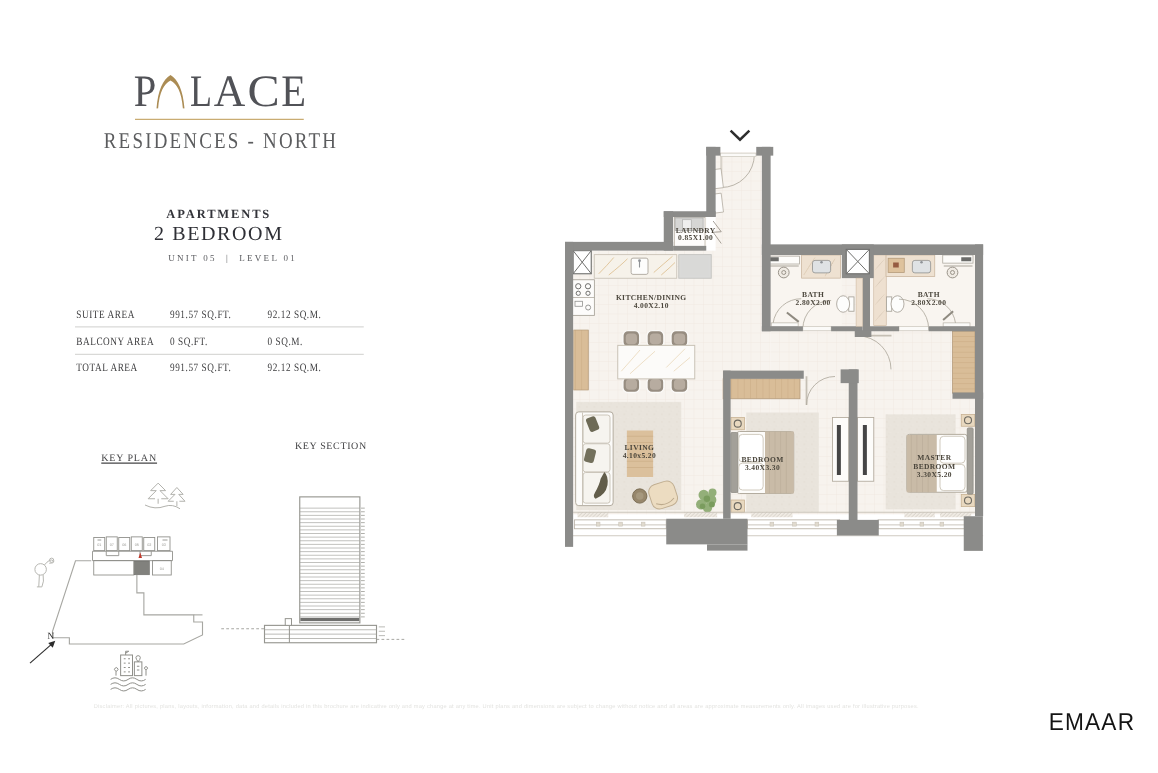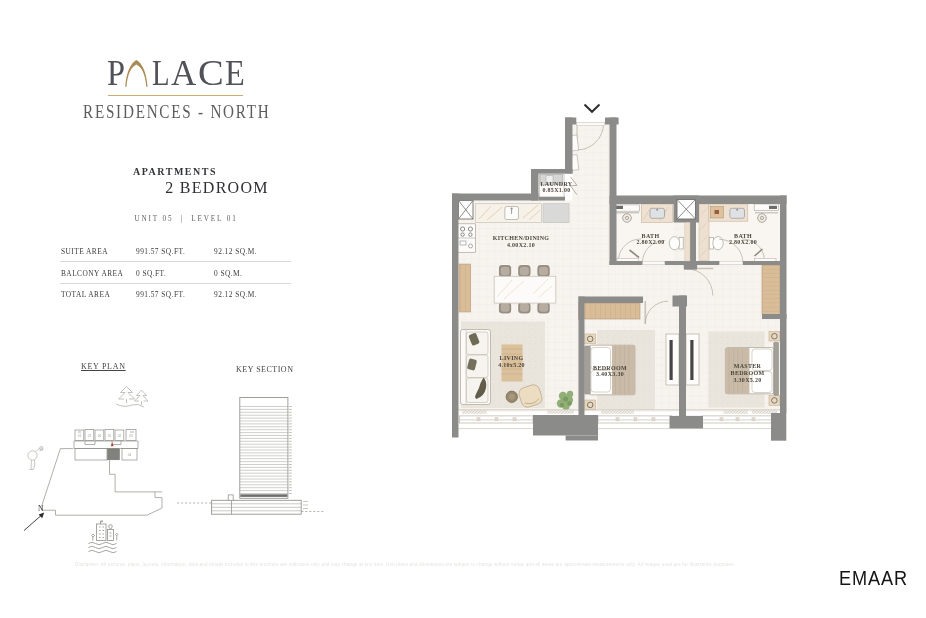--- a/index.html
+++ b/index.html
@@ -21,38 +21,38 @@
   <div class="palL" style="left:170.8px;top:54.6px;transform:scaleX(0.97);">A</div>
   <div class="palL" style="left:198.3px;top:54.6px;transform:scaleX(1.07);">C</div>
   <div class="palL" style="left:225.2px;top:54.6px;transform:scaleX(0.90);">E</div>
   <div class="abs" style="left:108px;top:94.8px;width:134.5px;height:1.2px;background:#c9ac72;"></div>
   <div class="abs" style="left:82.5px;top:103.3px;font-size:18px;line-height:1;color:#5b5c5e;
        letter-spacing:2.1px;transform:scaleX(0.842);transform-origin:0 0;">RESIDENCES - NORTH</div>
 
   <div class="abs" style="left:0px;top:166.8px;width:350px;text-align:center;line-height:1;
        font-size:10px;font-weight:bold;letter-spacing:1.5px;color:#33343a;">APARTMENTS</div>
   <div class="abs" style="left:0px;top:179.6px;width:350px;text-align:center;line-height:1;
-       font-size:16px;letter-spacing:1.3px;color:#2e2f35;padding-left:42px;">2 BEDROOM</div>
+       font-size:16px;letter-spacing:1.3px;color:#2e2f35;">2 BEDROOM</div>
   <div class="abs" style="left:134.5px;top:204.3px;line-height:1;
-       font-size:7.2px;letter-spacing:1.85px;color:#5f6064;margin-top:12px;">UNIT 05&nbsp;&nbsp;|&nbsp;&nbsp;LEVEL 01</div>
+       font-size:7.2px;letter-spacing:1.85px;color:#5f6064;">UNIT 05&nbsp;&nbsp;|&nbsp;&nbsp;LEVEL 01</div>
 
   <div class="abs" style="left:60.5px;top:246.8px;font-size:9px;letter-spacing:0.55px;color:#3b3b3d;transform:scaleX(0.82);transform-origin:0 0;line-height:1;">SUITE AREA</div>
   <div class="abs" style="left:136px;top:246.8px;font-size:9px;letter-spacing:0.55px;color:#3b3b3d;transform:scaleX(0.82);transform-origin:0 0;line-height:1;">991.57 SQ.FT.</div>
   <div class="abs" style="left:213.5px;top:246.8px;font-size:9px;letter-spacing:0.55px;color:#3b3b3d;transform:scaleX(0.82);transform-origin:0 0;line-height:1;">92.12 SQ.M.</div>
   <div class="abs" style="left:60px;top:261px;width:230.5px;height:1px;background:#d9d9d7;"></div>
   <div class="abs" style="left:60.5px;top:268.8px;font-size:9px;letter-spacing:0.55px;color:#3b3b3d;transform:scaleX(0.82);transform-origin:0 0;line-height:1;">BALCONY AREA</div>
   <div class="abs" style="left:136px;top:268.8px;font-size:9px;letter-spacing:0.55px;color:#3b3b3d;transform:scaleX(0.82);transform-origin:0 0;line-height:1;">0 SQ.FT.</div>
   <div class="abs" style="left:213.5px;top:268.8px;font-size:9px;letter-spacing:0.55px;color:#3b3b3d;transform:scaleX(0.82);transform-origin:0 0;line-height:1;">0 SQ.M.</div>
   <div class="abs" style="left:60px;top:283.3px;width:230.5px;height:1px;background:#d9d9d7;"></div>
   <div class="abs" style="left:60.5px;top:290.3px;font-size:9px;letter-spacing:0.55px;color:#3b3b3d;transform:scaleX(0.82);transform-origin:0 0;line-height:1;">TOTAL AREA</div>
   <div class="abs" style="left:136px;top:290.3px;font-size:9px;letter-spacing:0.55px;color:#3b3b3d;transform:scaleX(0.82);transform-origin:0 0;line-height:1;">991.57 SQ.FT.</div>
   <div class="abs" style="left:213.5px;top:290.3px;font-size:9px;letter-spacing:0.55px;color:#3b3b3d;transform:scaleX(0.82);transform-origin:0 0;line-height:1;">92.12 SQ.M.</div>
 
   <div class="abs" style="left:81px;top:362.5px;font-size:8px;letter-spacing:0.7px;color:#454547;line-height:1;text-decoration:underline;">KEY PLAN</div>
-  <div class="abs" style="left:236px;top:366px;font-size:8px;letter-spacing:0.5px;color:#454547;line-height:1;text-align:right;">KEY SECTION</div>
+  <div class="abs" style="left:236px;top:353px;font-size:8px;letter-spacing:0.5px;color:#454547;line-height:1;text-align:right;">KEY SECTION</div>
 
   <div class="abs" style="left:75px;top:562px;width:740px;font-size:4.5px;color:#e3e3e0;
        font-family:'Liberation Sans',sans-serif;letter-spacing:0.2px;">
     Disclaimer: All pictures, plans, layouts, information, data and details included in this brochure are indicative only and may change at any time. Unit plans and dimensions are subject to change without notice and all areas are approximate measurements only. All images used are for illustrative purposes.
   </div>
 
   <div class="abs" style="left:839px;top:568.5px;font-size:19.5px;letter-spacing:1px;color:#141414;
        font-family:'Liberation Sans',sans-serif;transform:scaleX(0.93);transform-origin:0 0;line-height:1;">EMAAR</div>
 
   <svg class="abs" style="left:0;top:0;" width="926" height="618" viewBox="0 0 926 618">

